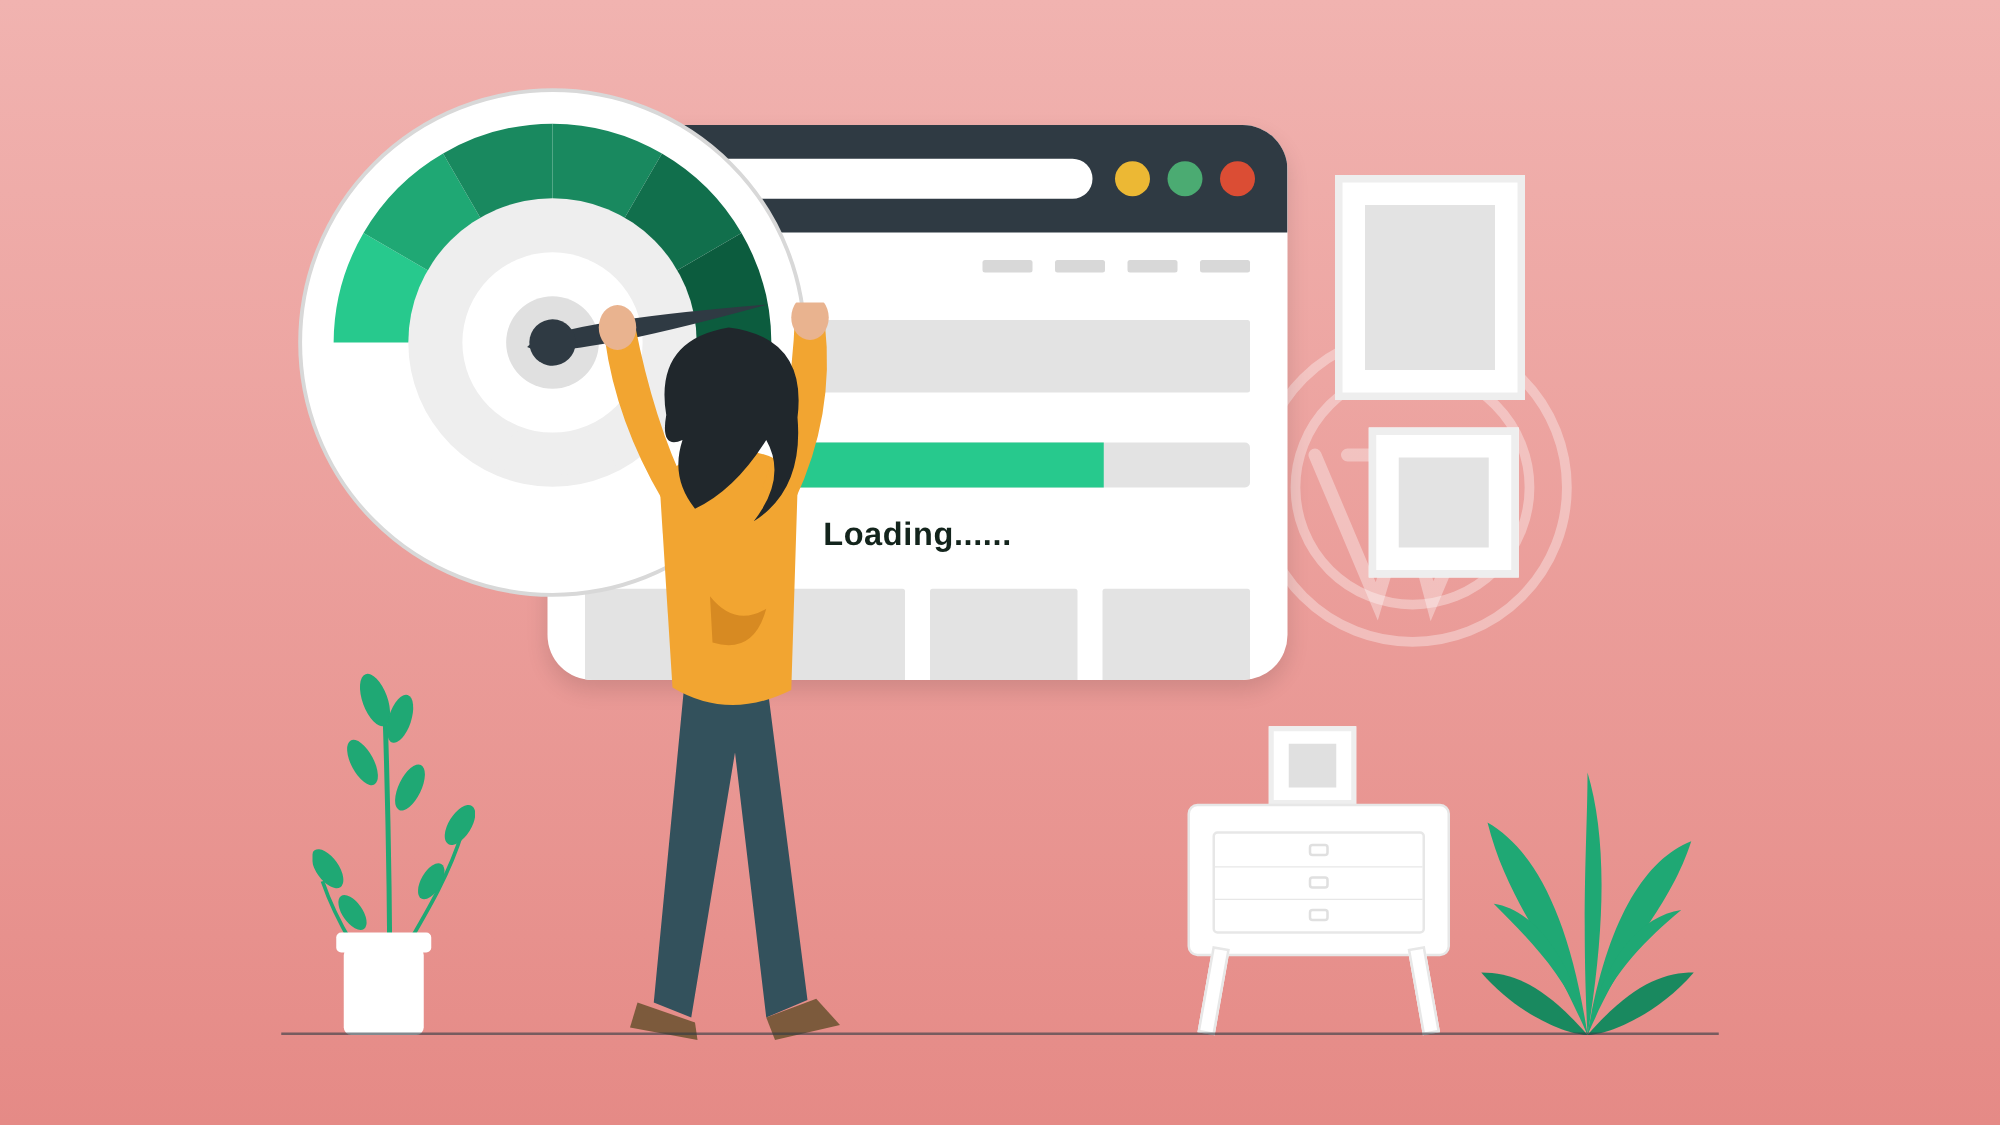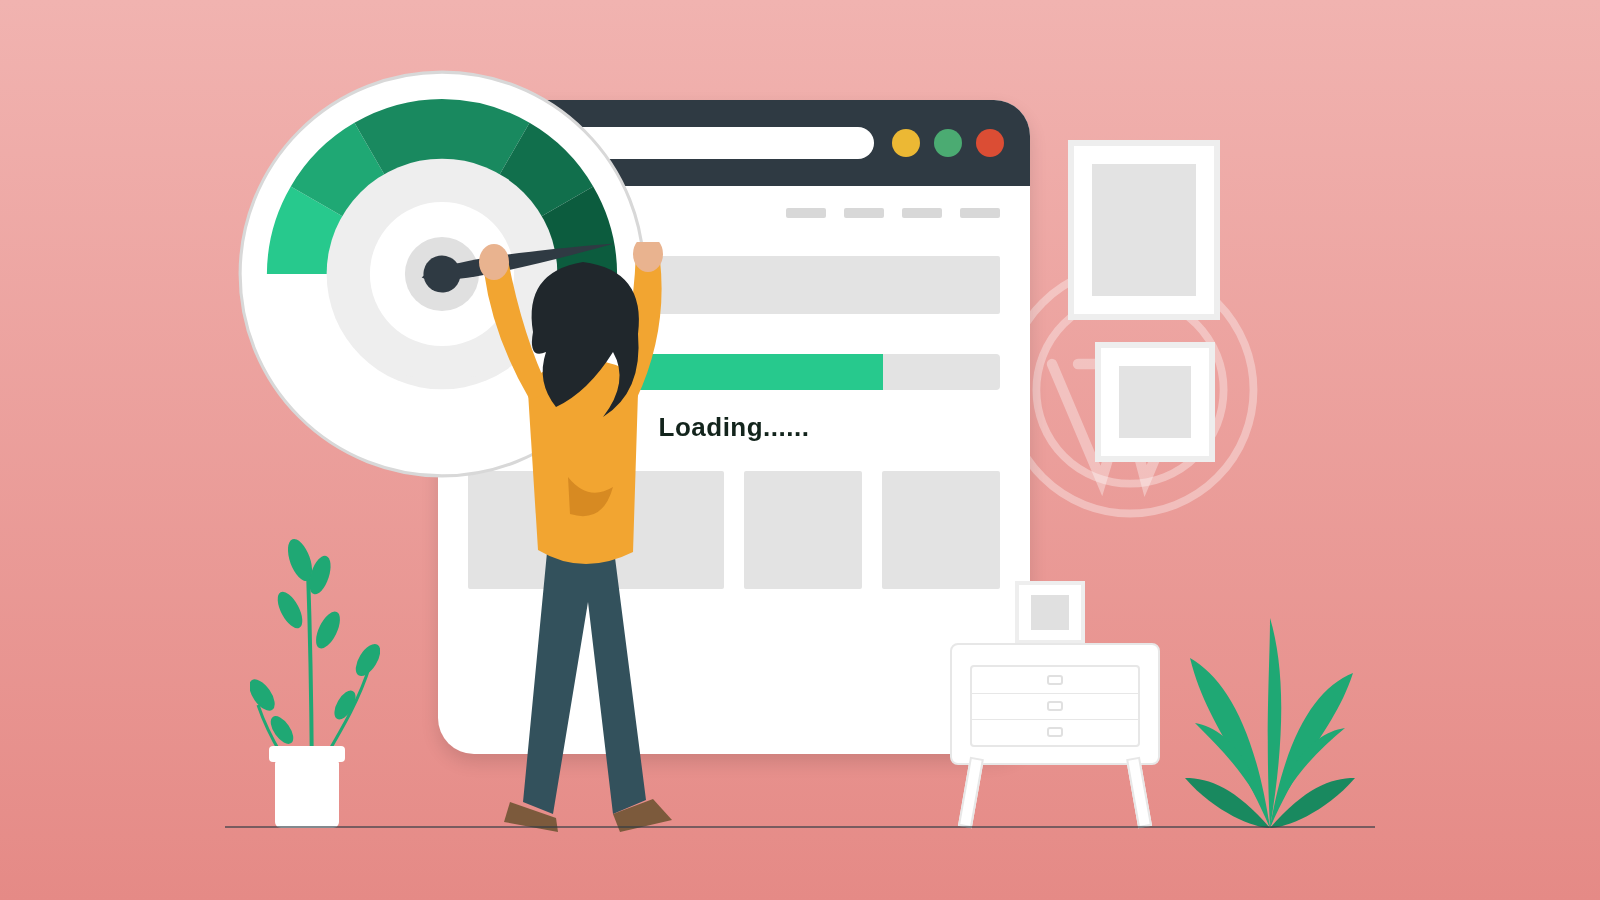--- a/index.html
+++ b/index.html
@@ -25,21 +25,21 @@
     background: #2f3a43;
     opacity: 0.6;
   }
 
   
   .browser {
     position: absolute;
     left: 438px;
     top: 100px;
     width: 592px;
-    height: 654px;
+    height: 444px;
     background: #ffffff;
     border-radius: 36px;
     box-shadow: 0 8px 18px rgba(0,0,0,0.12);
     overflow: hidden;
   }
   .browser-header {
     height: 86px;
     background: #2f3a43;
     display: flex;
     align-items: center;

